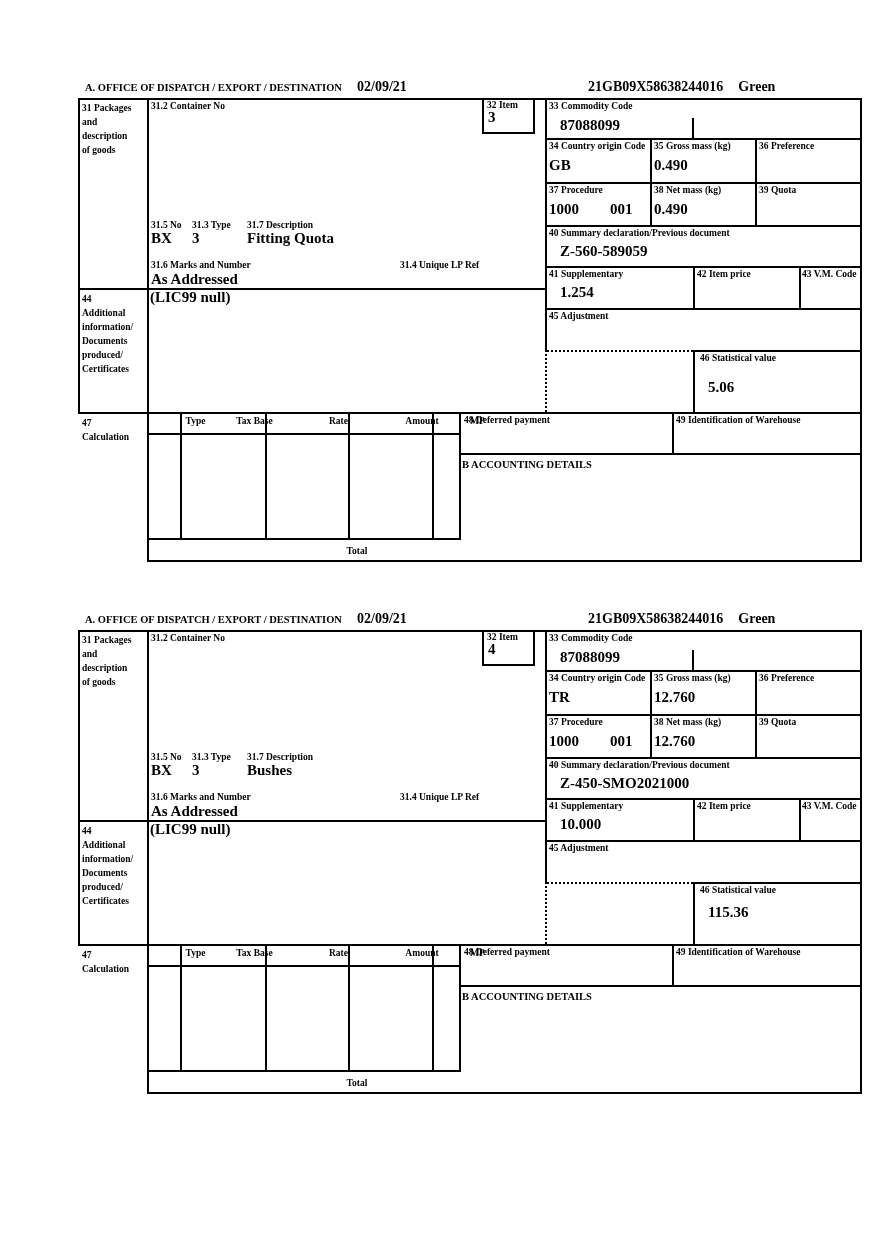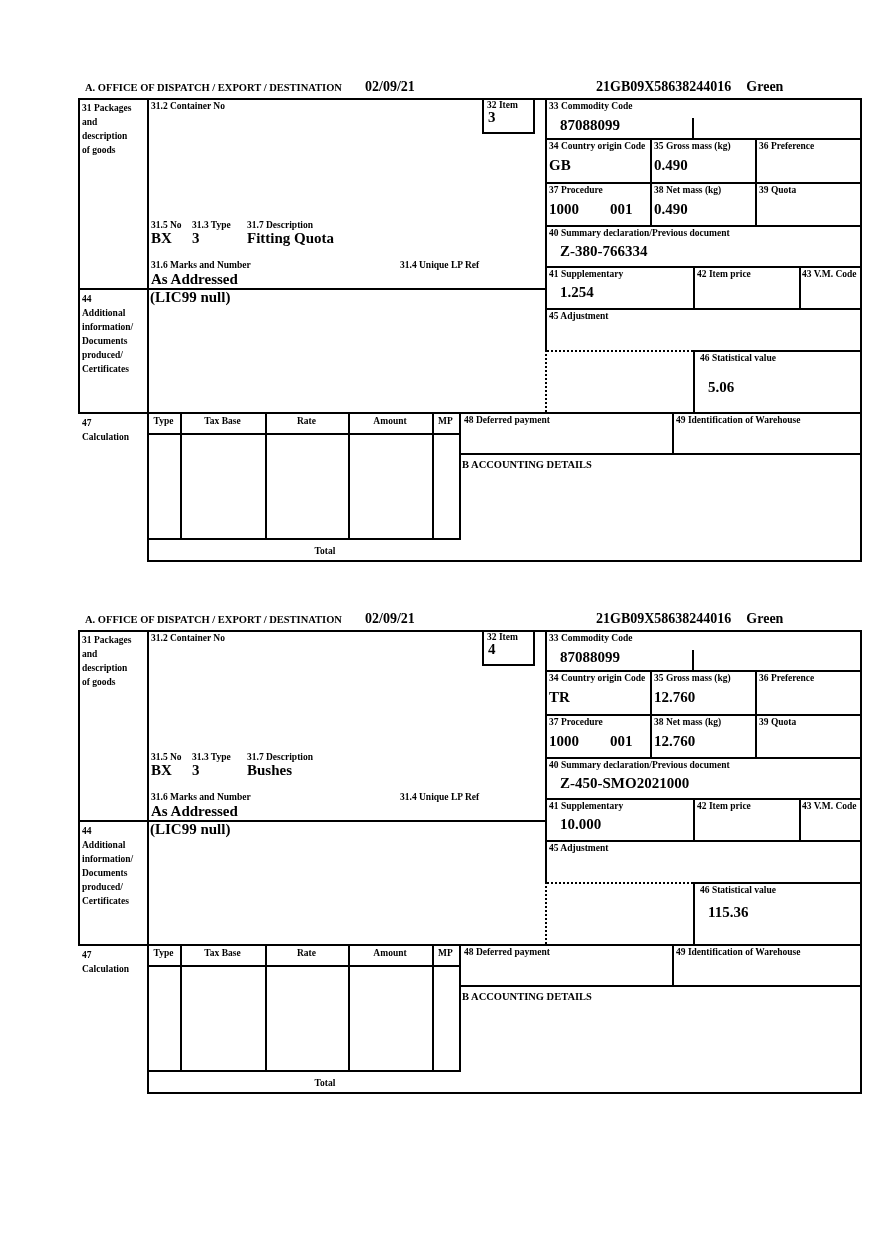--- a/index.html
+++ b/index.html
@@ -15,23 +15,23 @@
     position:absolute;left:0;width:746px;height:532px;
     font-weight:bold;
   }
   .h{position:absolute;background:#000;height:2px;}
   .v{position:absolute;background:#000;width:2px;}
   .dh{position:absolute;border-top:2px dotted #000;height:0;}
   .dv{position:absolute;border-left:2px dotted #000;width:0;}
   .lbl{position:absolute;font-size:9.5px;white-space:nowrap;letter-spacing:0;}
   .val{position:absolute;font-size:15px;white-space:nowrap;}
   .hdr{position:absolute;font-size:10.5px;white-space:nowrap;}
-  .big{position:absolute;font-size:14px;white-space:nowrap;margin-left:8px;}
+  .big{position:absolute;font-size:14px;white-space:nowrap;}
   .stack{position:absolute;font-size:9.5px;line-height:14px;white-space:nowrap;}
-  .cc{text-align:center;}
+  .cc{text-align:center;margin-left:32px;}
 </style>
 </head>
 <body>
 
 <div class="form" id="form-0" style="top:80px">
 
   <div class="h" style="left:78px;top:18px;width:782px"></div>
   <div class="v" style="left:78px;top:18px;height:314px"></div>
   <div class="v" style="left:860px;top:18px;height:464px"></div>
   <div class="v" style="left:147px;top:18px;height:462px"></div>
@@ -98,21 +98,21 @@
   <div class="lbl" style="left:759px;top:61px">36 Preference</div>
 
   <div class="lbl" style="left:549px;top:105px">37 Procedure</div>
   <div class="val" style="left:549px;top:121px">1000</div>
   <div class="val" style="left:610px;top:121px">001</div>
   <div class="lbl" style="left:654px;top:105px">38 Net mass (kg)</div>
   <div class="val" style="left:654px;top:121px">0.490</div>
   <div class="lbl" style="left:759px;top:105px">39 Quota</div>
 
   <div class="lbl" style="left:549px;top:148px">40 Summary declaration/Previous document</div>
-  <div class="val" style="left:560px;top:163px">Z-380-766334</div>
+  <div class="val" style="left:560px;top:163px">Z-560-589059</div>
 
   <div class="lbl" style="left:549px;top:189px">41 Supplementary</div>
   <div class="val" style="left:560px;top:204px">1.254</div>
   <div class="lbl" style="left:697px;top:189px">42 Item price</div>
   <div class="lbl" style="left:802px;top:189px">43 V.M. Code</div>
 
   <div class="lbl" style="left:549px;top:231px">45 Adjustment</div>
   <div class="lbl" style="left:700px;top:273px">46 Statistical value</div>
   <div class="val" style="left:708px;top:299px">5.06</div>
 

